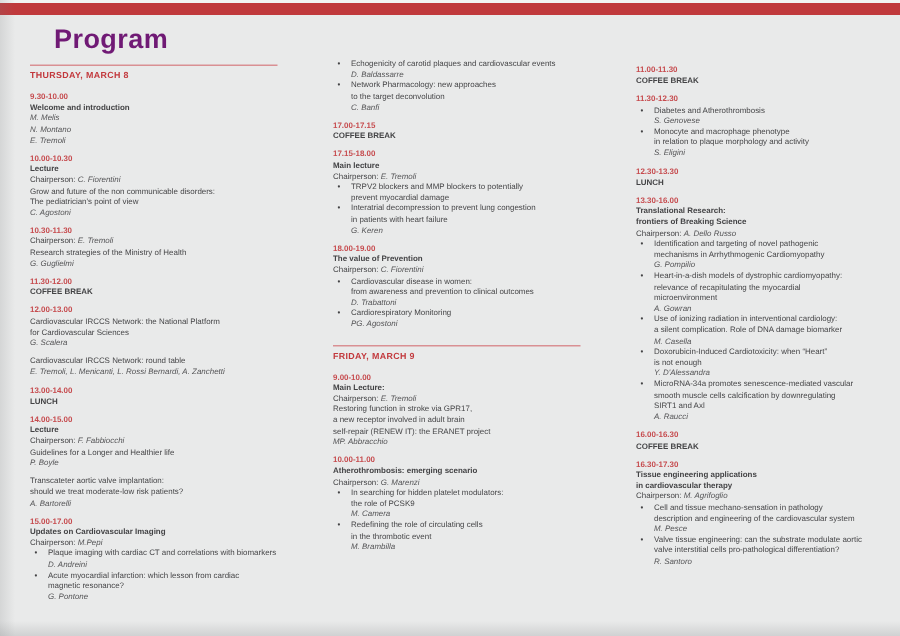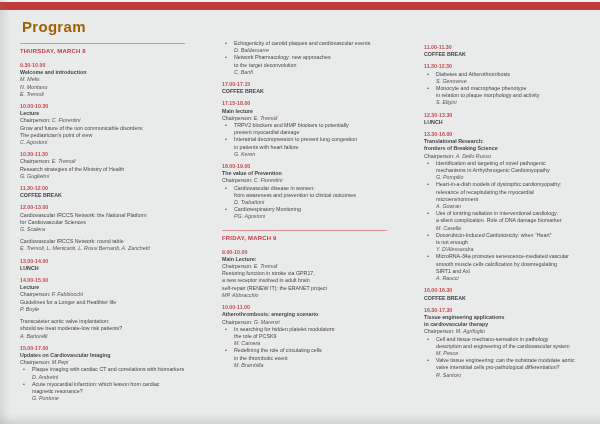--- a/index.html
+++ b/index.html
@@ -9,22 +9,22 @@
     font-family:"Liberation Sans", sans-serif;
     -webkit-font-smoothing:antialiased;
   }
   .top-sliver{height:2px;background:#f2f3f3;}
   .topbar{height:8px;background:#c0393c;}
   .page{padding:8px 0 0 20px;display:flex;gap:37px;position:relative;}
   .col{width:165px;flex:0 0 165px;}
   .col.mid{padding-top:22px;}
   .col.right{padding-top:26px;}
   .page-title{
-    color:#a16207;font-weight:bold;font-size:15px;line-height:15px;
-    letter-spacing:.3px;margin:1px 0 0 2px;
+    color:#701a75;font-weight:bold;font-size:18px;line-height:15px;
+    letter-spacing:.3px;margin:1px 0 0 16px;
   }
   .day-rule{border-top:1px solid #d99093;margin:9px 0 3px 0;height:0;}
   .day-label{
     color:#c2383c;font-weight:bold;font-size:5.9px;line-height:8px;
     letter-spacing:.25px;margin-bottom:7px;
   }
   .session{margin-bottom:5px;}
   .ln{font-size:5.3px;line-height:7.2px;white-space:nowrap;color:#454547;}
   .ln.time{color:#c64b4e;font-weight:600;}
   .ln.title{font-weight:600;color:#434345;}

